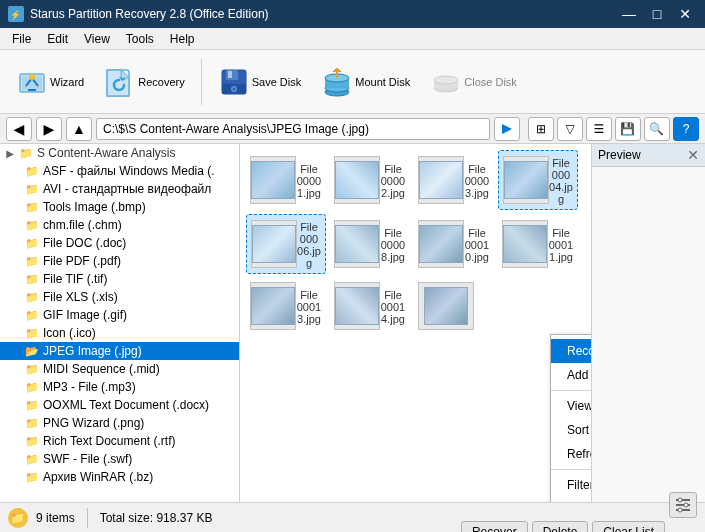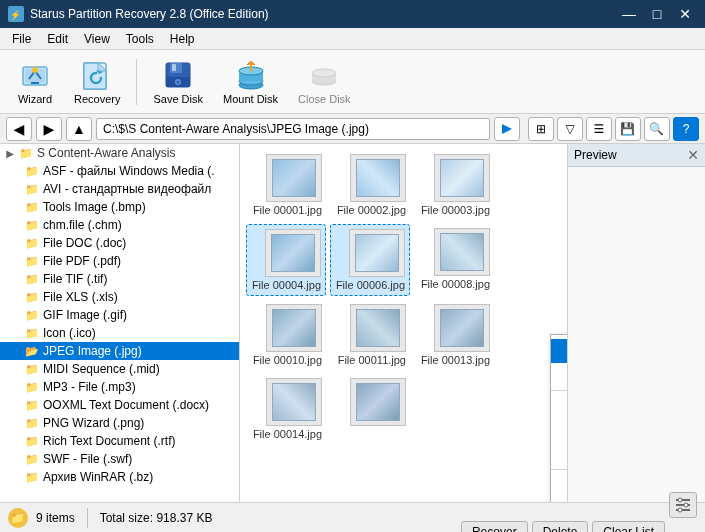--- a/index.html
+++ b/index.html
@@ -11,21 +11,21 @@
     .titlebar-icon { width: 16px; height: 16px; background: #4a9fd4; border-radius: 2px; display: flex; align-items: center; justify-content: center; font-size: 10px; }
     .titlebar-controls { display: flex; gap: 4px; }
     .titlebar-btn { width: 24px; height: 20px; display: flex; align-items: center; justify-content: center; cursor: pointer; border-radius: 2px; color: white; font-size: 14px; }
 
     
     .menubar { background: #f0f0f0; height: 22px; display: flex; align-items: center; padding: 0 4px; border-bottom: 1px solid #d0d0d0; }
     .menubar-item { padding: 2px 8px; cursor: pointer; font-size: 12px; }
 
     
     .toolbar { background: #f8f8f8; height: 64px; display: flex; align-items: center; padding: 4px 8px; gap: 4px; border-bottom: 1px solid #d0d0d0; }
-    .toolbar-btn { display: flex; flex-direction: column; align-items: center; justify-content: flex-end; padding: 4px 8px; cursor: pointer; border-radius: 3px; min-width: 54px; height: 54px; font-size: 11px; gap: 2px; }
+    .toolbar-btn { display: flex; flex-direction: row; align-items: center; justify-content: flex-end; padding: 4px 8px; cursor: pointer; border-radius: 3px; min-width: 54px; height: 54px; font-size: 11px; gap: 2px; }
     .toolbar-separator { width: 1px; height: 46px; background: #d0d0d0; margin: 0 4px; }
     .toolbar-icon { width: 32px; height: 32px; display: flex; align-items: center; justify-content: center; }
 
     
     .navbar { height: 30px; background: #f0f0f0; display: flex; align-items: center; padding: 0 6px; gap: 4px; border-bottom: 1px solid #d0d0d0; }
     .nav-btn { width: 26px; height: 24px; background: white; border: 1px solid #b0b0b0; border-radius: 3px; cursor: pointer; display: flex; align-items: center; justify-content: center; font-size: 14px; }
     .nav-path { flex: 1; height: 22px; background: white; border: 1px solid #b0b0b0; border-radius: 2px; padding: 0 6px; font-size: 12px; display: flex; align-items: center; }
     .nav-go { width: 26px; height: 24px; background: white; border: 1px solid #b0b0b0; border-radius: 3px; cursor: pointer; display: flex; align-items: center; justify-content: center; }
     .nav-tools { display: flex; gap: 3px; margin-left: 4px; }
     .nav-tool-btn { width: 26px; height: 24px; background: white; border: 1px solid #b0b0b0; border-radius: 3px; cursor: pointer; display: flex; align-items: center; justify-content: center; font-size: 12px; }
@@ -38,28 +38,28 @@
     .tree-item { padding: 2px 0; cursor: pointer; white-space: nowrap; overflow: hidden; text-overflow: ellipsis; }
     .tree-item.selected { background: #0078d7; color: white; }
     .tree-item.parent { padding: 2px 4px; font-weight: normal; color: #333; }
     .tree-row { display: flex; align-items: center; padding: 2px 4px; }
     .tree-icon { width: 16px; height: 14px; margin-right: 3px; display: flex; align-items: center; justify-content: center; font-size: 11px; flex-shrink: 0; }
     .tree-arrow { width: 12px; height: 14px; margin-right: 2px; display: flex; align-items: center; justify-content: center; font-size: 10px; color: #666; flex-shrink: 0; }
 
     
     .file-area { flex: 1; background: white; overflow-y: auto; padding: 6px; position: relative; }
     .file-grid { display: flex; flex-wrap: wrap; gap: 4px; align-content: flex-start; }
-    .file-item { width: 80px; display: flex; flex-direction: column; align-items: flex-end; padding: 4px; cursor: pointer; border-radius: 3px; }
+    .file-item { width: 80px; display: flex; flex-direction: row; align-items: center; padding: 4px; cursor: pointer; border-radius: 3px; }
     .file-item.selected { background: #cce8ff; border: 1px dashed #0078d7; }
     .file-thumb { width: 56px; height: 48px; background: #e8e8e8; border: 1px solid #c0c0c0; display: flex; align-items: center; justify-content: center; position: relative; }
     .file-thumb-img { width: 44px; height: 38px; background: linear-gradient(135deg, #b0c8e0 0%, #d0e4f0 50%, #a0b8d0 100%); border: 1px solid #90a8c0; }
     .file-name { font-size: 11px; text-align: center; word-break: break-all; margin-top: 2px; color: #333; }
 
     
-    .preview-panel { width: 138px; background: #f8f8f8; border-left: 1px solid #d0d0d0; }
+    .preview-panel { width: 114px; background: #f8f8f8; border-left: 1px solid #d0d0d0; }
     .preview-header { background: #e0e8f0; padding: 3px 6px; font-size: 12px; display: flex; justify-content: space-between; align-items: center; border-bottom: 1px solid #c0c8d0; }
     .preview-close { cursor: pointer; font-size: 14px; color: #666; }
 
     
     .statusbar { height: 30px; background: #f0f0f0; border-top: 1px solid #d0d0d0; display: flex; align-items: center; padding: 0 8px; gap: 8px; }
     .status-icon { width: 20px; height: 20px; background: #f0c040; border-radius: 50%; display: flex; align-items: center; justify-content: center; font-size: 12px; }
     .status-sep { width: 1px; height: 20px; background: #c0c0c0; margin: 0 4px; }
     .status-btns { display: flex; gap: 4px; margin-left: auto; }
     .status-btn { padding: 3px 10px; background: #e8e8e8; border: 1px solid #b0b0b0; border-radius: 3px; cursor: pointer; font-size: 12px; margin-top: 29px; }
     .status-btn-icon { width: 28px; height: 26px; background: #e8e8e8; border: 1px solid #b0b0b0; border-radius: 3px; cursor: pointer; display: flex; align-items: center; justify-content: center; }

